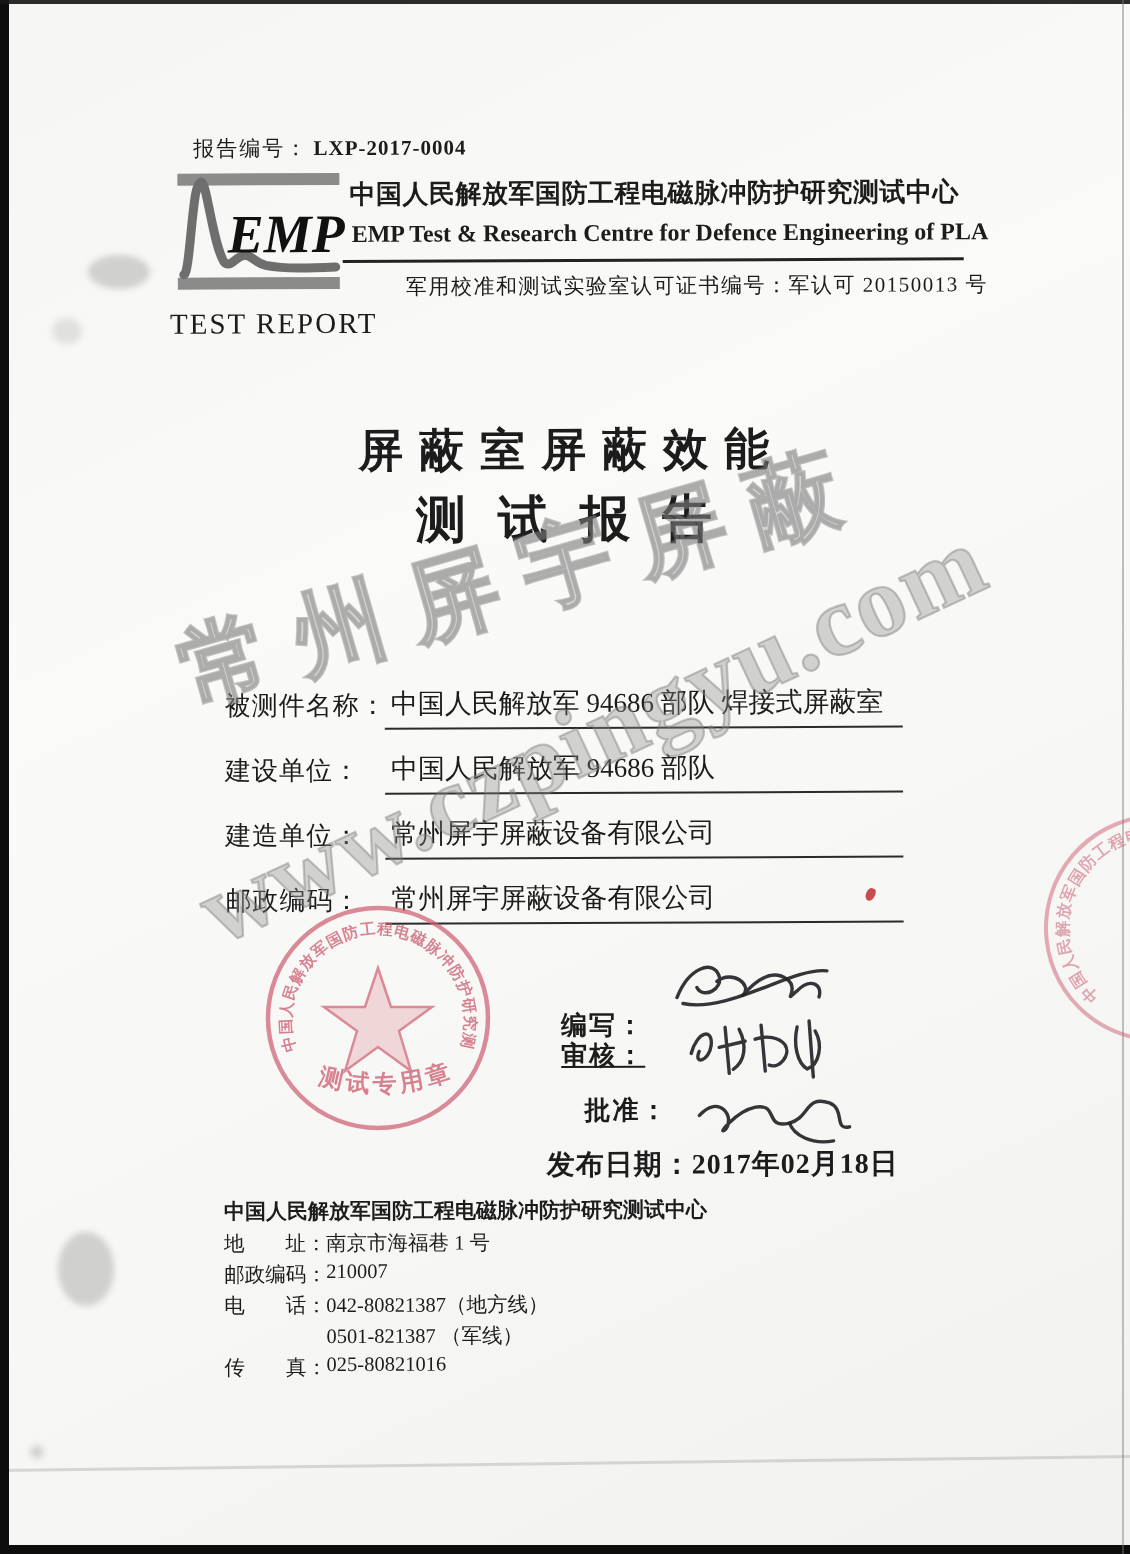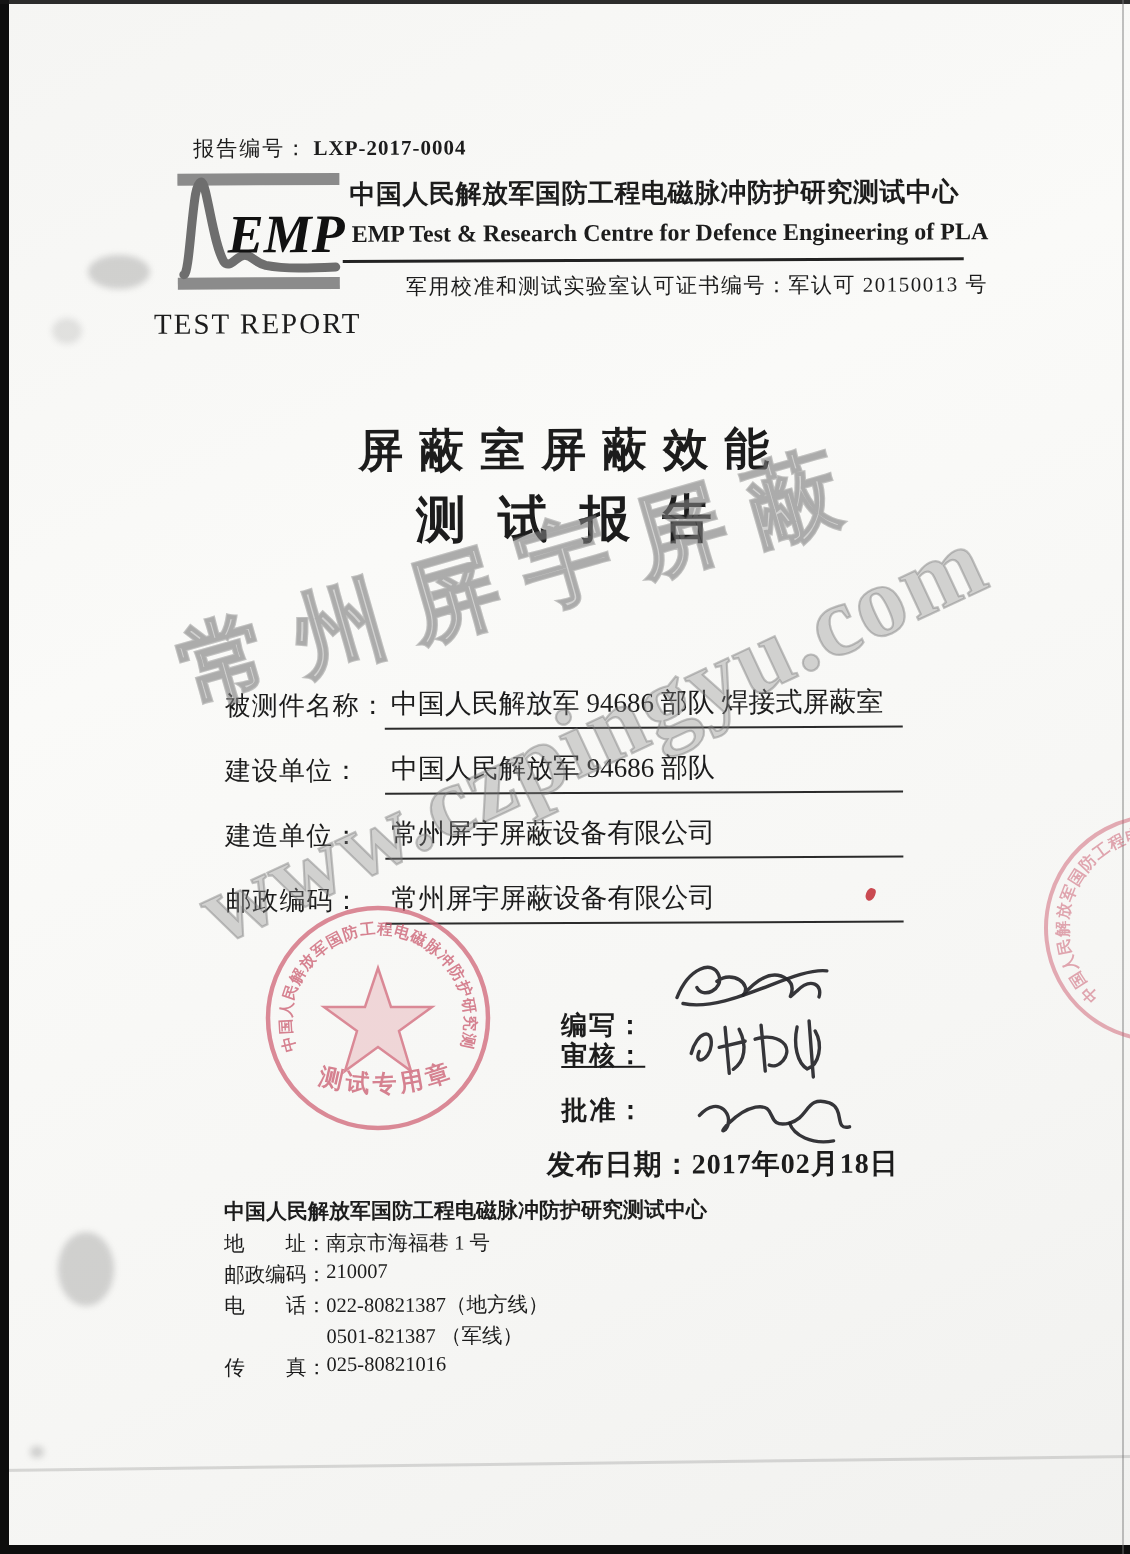--- a/index.html
+++ b/index.html
@@ -20,21 +20,21 @@
   
   .report-no{left:196px;top:133px;font-size:21px;}
   .report-no .lbl{letter-spacing:2px;}
   .report-no .val{font-weight:bold;letter-spacing:1px;}
   .logo{left:178px;top:168px;width:170px;height:128px;text-align:right;}
   .hdr-cn{left:352px;top:176px;width:618px;font-family:"Liberation Sans","DejaVu Sans",sans-serif;
     font-weight:700;font-size:26px;letter-spacing:.5px;white-space:nowrap;}
   .hdr-en{left:354px;top:220px;width:615px;font-weight:700;font-size:24px;white-space:nowrap;}
   .hdr-rule{left:345px;top:259px;width:621px;height:3px;background:#222;}
   .hdr-cert{left:408px;top:272px;font-size:21px;letter-spacing:1.5px;white-space:nowrap;}
-  .test-report{left:156px;top:306px;font-size:29px;letter-spacing:2px;}
+  .test-report{left:172px;top:306px;font-size:29px;letter-spacing:2px;}
   
   .title1{left:0;top:420px;width:1130px;text-align:center;font-family:"Liberation Sans","DejaVu Sans",sans-serif;
     font-weight:900;font-size:45px;letter-spacing:16px;text-indent:16px;}
   .title2{left:0;top:486px;width:1130px;text-align:center;font-family:"Liberation Sans","DejaVu Sans",sans-serif;
     font-weight:900;font-size:50px;letter-spacing:32px;text-indent:32px;}
   
   .frow{left:225px;width:680px;height:44px;}
   .frow .flbl{position:absolute;left:0;top:2px;font-size:26px;font-weight:500;letter-spacing:1px;white-space:nowrap;font-family:Liberation Serif, serif;}
   .frow .fval{position:absolute;left:160px;top:0;width:512px;height:42px;border-bottom:2px solid #2b2b2b;
     font-size:27px;padding-left:6px;white-space:nowrap;}
@@ -101,21 +101,21 @@
       <span class="flbl">建造单位：</span>
       <span class="fval">常州屏宇屏蔽设备有限公司</span>
     </div>
     <div class="abs frow" style="top:880px;">
       <span class="flbl">邮政编码：</span>
       <span class="fval">常州屏宇屏蔽设备有限公司</span>
     </div>
 
     <div class="abs srow-lbl" style="top:972px;margin-top:36px;">编写：</div>
     <div class="abs srow-lbl" style="top:1038px;text-decoration:underline;">审核：</div>
-    <div class="abs srow-lbl" style="top:1093px;">批准：</div>
+    <div class="abs srow-lbl" style="top:1093px;margin-left:23px;">批准：</div>
 
     <svg class="abs sig" style="left:668px;top:952px;" width="220" height="66" viewBox="0 0 220 66">
       <path d="M8,46 C20,16 44,8 50,24 C55,38 34,48 28,36 M48,30 C64,18 84,34 74,44 C88,28 104,18 118,28 C132,38 112,54 128,40 C142,26 154,34 150,46"></path>
       <path d="M14,52 C60,62 124,16 158,20"></path>
     </svg>
     <svg class="abs sig" style="left:682px;top:1016px;" width="190" height="74" viewBox="0 0 190 74">
       <path d="M8,38 C14,16 30,12 28,30 C26,46 10,50 16,36"></path>
       <path d="M42,12 L46,58 M36,32 L62,26 M56,14 C64,30 62,46 50,54"></path>
       <path d="M78,10 L82,56 M72,24 C84,20 96,22 102,30 C108,40 96,54 86,50"></path>
       <path d="M114,12 C110,30 114,48 124,54 C136,50 140,30 132,16 M126,6 L130,62"></path>
@@ -133,21 +133,21 @@
     <div class="abs foot-row" style="top:1228px;">
       <span class="flab">地　　址：</span>
       <span>南京市海福巷 1 号</span>
     </div>
     <div class="abs foot-row" style="top:1259px;">
       <span class="flab">邮政编码：</span>
       <span>210007</span>
     </div>
     <div class="abs foot-row" style="top:1290px;">
       <span class="flab">电　　话：</span>
-      <span>022-80821387（地方线）</span>
+      <span>042-80821387（地方线）</span>
     </div>
     <div class="abs foot-row" style="top:1321px;">
       <span class="flab"></span>
       <span>0501-821387 （军线）</span>
     </div>
     <div class="abs foot-row" style="top:1352px;">
       <span class="flab">传　　真：</span>
       <span>025-80821016</span>
     </div>
   </div>

